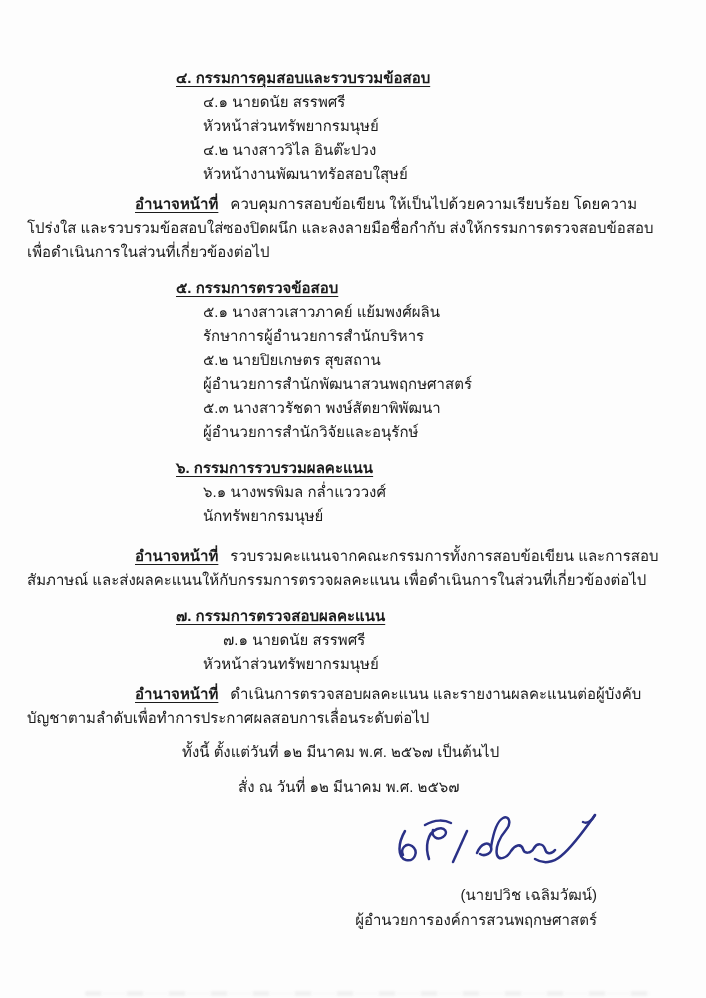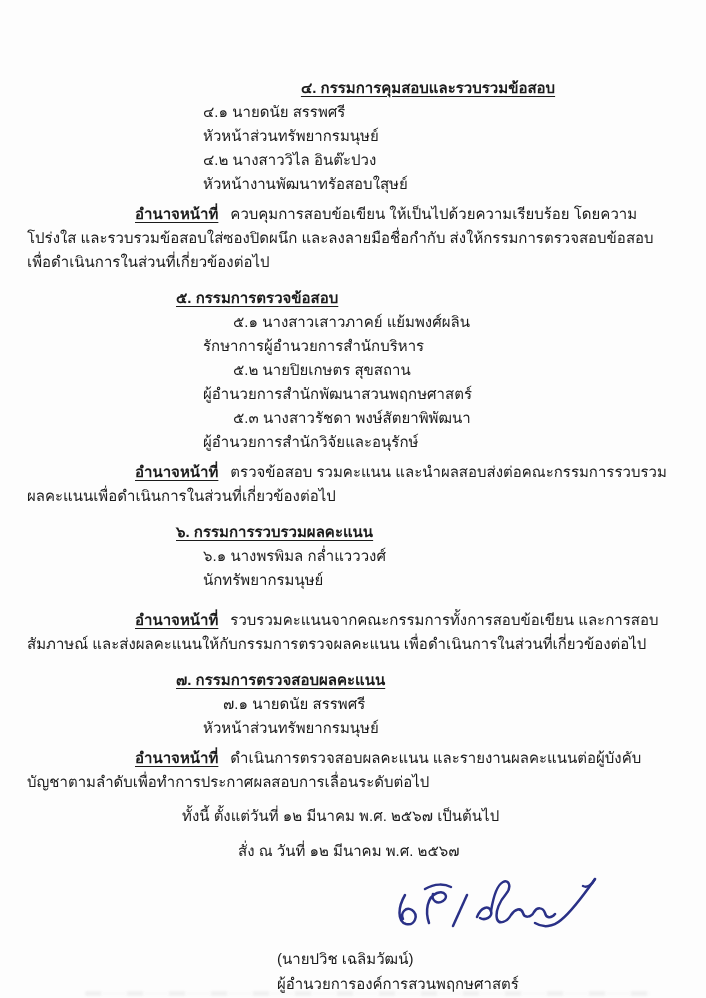--- a/index.html
+++ b/index.html
@@ -16,26 +16,26 @@
     overflow:hidden;
   }
   .content { padding:60px 26px 0 27px; }
 
   .sec-heading {
     font-weight:bold;
     text-decoration:underline;
     text-underline-offset:3px;
     margin:12px 0 0 149px;
   }
-  .sec-heading.first { margin-top:16px;text-align:center; }
+  .sec-heading.first { margin-top:6px; }
 
   .member-row { display:flex; margin-left:176px;flex-direction:column; }
   .member-name { padding-right:10px; }
   .sec-0 .member-name { min-width:187px; }
-  .sec-1 .member-name { min-width:200px;margin-left:30px; }
+  .sec-1 .member-name { min-width:200px; }
   .sec-2 .member-name { min-width:192px; }
   .sec-3 .member-name { min-width:147px;margin-left:20px; }
 
   .duty {
     margin-top:6px;
     text-indent:108px;
     text-align:left;
   }
   .duty-tight { margin-top:16px; }
   .duty-label {
@@ -53,21 +53,21 @@
     height:78px;
     margin-top:4px;
   }
   .signature-area svg {
     position:absolute;
     left:358px; top:2px;
   }
   .signer-block {
     margin-left:250px;
     width:320px;
-    text-align:left;
+    text-align:right;
   }
   .signer-name { margin-top:2px; }
   .signer-title { margin-top:1px; }
 
   .scan-smudge {
     position:absolute;
     left:85px; right:55px; bottom:2px;
     height:5px;
     background:repeating-linear-gradient(90deg,
       rgba(70,70,70,0.10) 0 16px,
@@ -104,23 +104,20 @@
         <span class="member-name">๕.๑ นางสาวเสาวภาคย์  แย้มพงศ์ผลิน</span>
         <span class="member-position">รักษาการผู้อำนวยการสำนักบริหาร</span>
       </div>
       <div class="member-row">
         <span class="member-name">๕.๒ นายปิยเกษตร  สุขสถาน</span>
         <span class="member-position">ผู้อำนวยการสำนักพัฒนาสวนพฤกษศาสตร์</span>
       </div>
       <div class="member-row">
         <span class="member-name">๕.๓ นางสาวรัชดา  พงษ์สัตยาพิพัฒนา</span>
         <span class="member-position">ผู้อำนวยการสำนักวิจัยและอนุรักษ์</span>
-      </div>
-      <div class="duty">
-        <span class="duty-label">อำนาจหน้าที่</span><span>ตรวจข้อสอบ รวมคะแนน และนำผลสอบส่งต่อคณะกรรมการรวบรวมผลคะแนนเพื่อดำเนินการในส่วนที่เกี่ยวข้องต่อไป</span>
       </div>
     </div>
 
     <div class="sec sec-2">
       <div class="sec-heading">๖. กรรมการรวบรวมผลคะแนน</div>
       <div class="member-row">
         <span class="member-name">๖.๑ นางพรพิมล  กล่ำแวววงศ์</span>
         <span class="member-position">นักทรัพยากรมนุษย์</span>
       </div>
       <div class="duty duty-tight">

